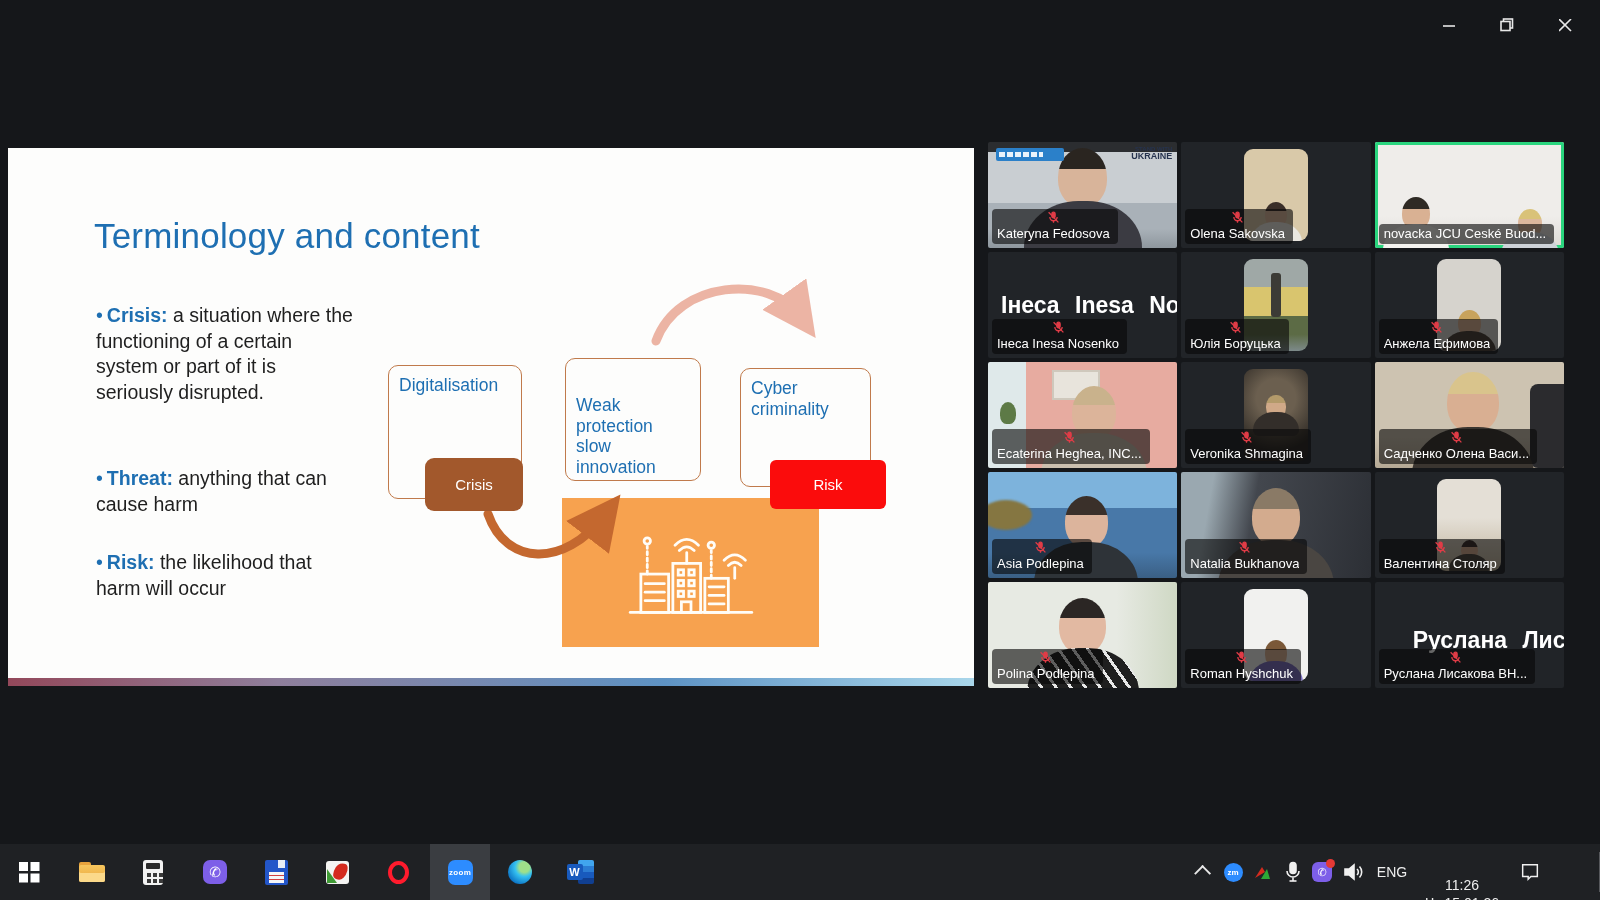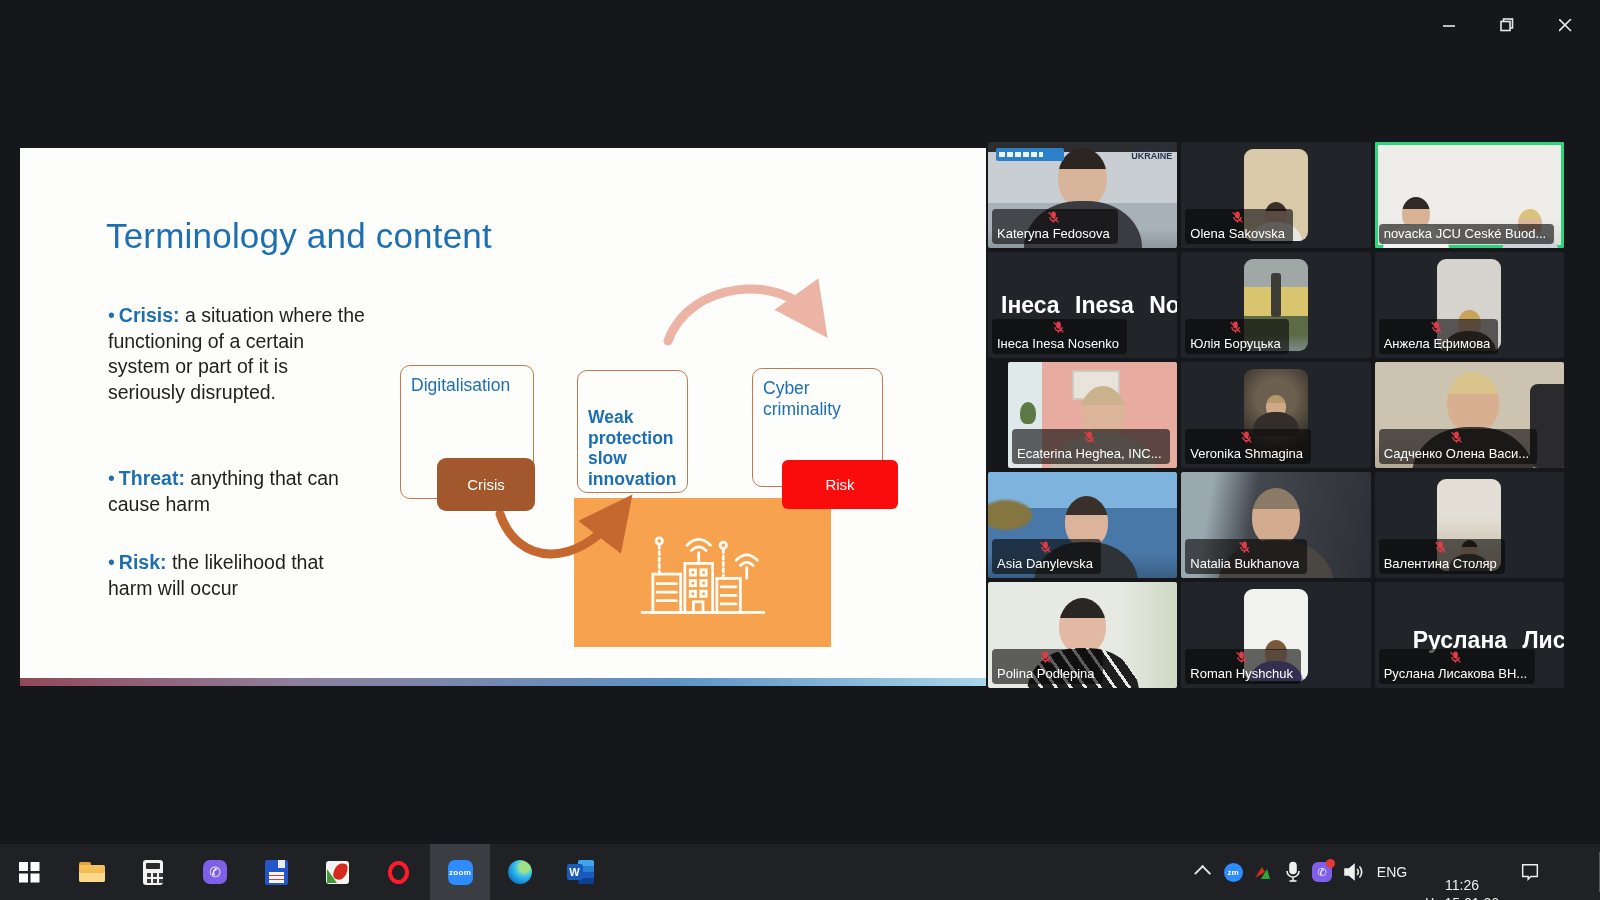--- a/index.html
+++ b/index.html
@@ -8,30 +8,30 @@
     background:#15171a;
     font-family:"Liberation Sans", sans-serif;
     -webkit-font-smoothing:antialiased;
   }
   
   .win-controls{position:absolute;top:10px;right:18px;display:flex;gap:24px;z-index:50;}
   .wc-btn{width:34px;height:30px;display:flex;align-items:center;justify-content:center;cursor:default;}
   .wc-btn svg{stroke:#e8e8e8;stroke-width:1.6;fill:none;}
 
   
-  .slide{position:absolute;left:8px;top:148px;width:966px;height:538px;background:#fdfdfc;overflow:hidden;margin-left:12px;}
+  .slide{position:absolute;left:8px;top:148px;width:966px;height:538px;background:#fdfdfc;overflow:hidden;}
   .slide-title{position:absolute;left:86px;top:68px;font-size:35px;font-weight:500;color:#1e6fb2;letter-spacing:.2px;}
   .bullet{position:absolute;left:88px;width:262px;font-size:19.5px;line-height:1.32;color:#1f1f1f;}
   .bullet .dot{color:#1e6fb2;margin-right:4px;}
   .bullet .term{color:#1e6fb2;font-weight:700;}
   .b1{top:155px;} .b2{top:318px;} .b3{top:402px;}
   .obox{position:absolute;border:1.5px solid #c07a4b;border-radius:10px;background:transparent;
         color:#1e6fb2;font-size:17.5px;font-weight:500;padding:9px 10px;box-sizing:border-box;line-height:1.18;}
   .obox1{left:380px;top:217px;width:134px;height:134px;}
-  .obox2{left:557px;top:222px;width:111px;height:123px;padding-top:36px;font-weight:bold;}
+  .obox2{left:557px;top:210px;width:136px;height:123px;padding-top:36px;}
   .obox3{left:732px;top:220px;width:131px;height:119px;}
   .fbox{position:absolute;color:#fff;font-size:15px;display:flex;align-items:center;justify-content:center;box-sizing:border-box;}
   .fthreat{left:587px;top:192px;width:115px;height:51px;background:#de917c;border-radius:9px;}
   .fcrisis{left:417px;top:310px;width:98px;height:53px;background:#a2582c;border-radius:9px;}
   .frisk{left:762px;top:312px;width:116px;height:49px;background:#fb0c0c;border-radius:6px;}
   .orange-rect{position:absolute;left:554px;top:350px;width:257px;height:149px;background:#f7a24f;display:flex;align-items:center;justify-content:center;}
   .slide-arrows{position:absolute;left:0;top:0;width:966px;height:538px;pointer-events:none;}
   .slide-grad{position:absolute;left:0;bottom:0;width:100%;height:8px;
     background:linear-gradient(90deg,#93485a 0%,#8f7f9c 28%,#5e93c4 68%,#a9d6ea 100%);}
 
@@ -49,21 +49,21 @@
   .portrait{position:absolute;left:50%;top:7px;transform:translateX(-50%);width:64px;height:92px;border-radius:9px;overflow:hidden;}
   
   .fig{position:absolute;}
   .fig::before{content:"";display:block;margin:0 auto;width:calc(var(--w)*.42);height:calc(var(--w)*.5);
     border-radius:50% 50% 46% 46%;background:linear-gradient(var(--hair) 0 36%,var(--skin) 36%);}
   .fig::after{content:"";display:block;margin:-6px auto 0;width:var(--w);height:calc(var(--w)*.52);
     border-radius:46% 46% 6px 6px / 75% 75% 6px 6px;background:var(--top);}
   
   .sc-office{background:linear-gradient(180deg,#2b2d30 0 9%,#c9ced2 9% 58%,#a9b1b8 58% 82%,#8e979e);}
   .sc-bright{background:linear-gradient(180deg,#efedea 0 70%,#dcd9d4);}
-  .sc-pink{background:linear-gradient(90deg,#dfe9ea 0 20%,#e7aba0 20%);margin-left:20px;}
+  .sc-pink{background:linear-gradient(90deg,#dfe9ea 0 20%,#e7aba0 20%);}
   .sc-tan{background:linear-gradient(180deg,#cdc3b1 0 70%,#b5a995);}
   .sc-river{background:linear-gradient(180deg,#7db3dc 0 34%,#4878a8 34% 76%,#3a5f84);}
   .sc-darkroom{background:linear-gradient(100deg,#9aa8b0 0 16%,#43474e 38%,#2c2f35);}
   .sc-wall{background:linear-gradient(90deg,#e7eae3 0 68%,#cfd8c4);}
   .ph-beige{background:#d9c9a9;}
   .ph-statue{background:linear-gradient(180deg,#9fa8a6 0 30%,#d9c56e 30% 62%,#5c6b45 62% 82%,#7d8a8a);}
   .ph-grey{background:#d6d3cd;}
   .ph-dim{background:radial-gradient(circle at 50% 32%,#6b5f4f 0 28%,#2a2622 75%);}
   .ph-room{background:linear-gradient(180deg,#e4dfd6 0 42%,#bfb29a);}
   .ph-white{background:#f1f1ef;}
@@ -366,21 +366,21 @@
     <div class="fig" style="--w:104px;--hair:#3a302a;--skin:#dcb49c;--top:#2e3338;left:52%;bottom:-18px;transform:translateX(-50%);"></div>
     <div class="nlabel">
       <svg class="micoff" viewBox="0 0 16 16">
           <g stroke="#e13c47" stroke-width="1.6" fill="none">
             <rect x="6" y="1.5" width="4" height="7" rx="2" fill="#e13c47"></rect>
             <path d="M3.5 7.5 a4.5 4.5 0 0 0 9 0"></path>
             <line x1="8" y1="12" x2="8" y2="14.5"></line>
             <line x1="2" y1="1.5" x2="14" y2="14"></line>
           </g>
         </svg>
-      <span>Asia Danylevska</span>
+      <span>Asia Podlepina</span>
     </div>
   </div>
 
   <div class="tile sc-darkroom">
     <div class="fig" style="--w:116px;--hair:#8a7a66;--skin:#d3ab8e;--top:#4a4642;left:50%;bottom:-22px;transform:translateX(-50%);"></div>
     <div class="nlabel">
       <svg class="micoff" viewBox="0 0 16 16">
           <g stroke="#e13c47" stroke-width="1.6" fill="none">
             <rect x="6" y="1.5" width="4" height="7" rx="2" fill="#e13c47"></rect>
             <path d="M3.5 7.5 a4.5 4.5 0 0 0 9 0"></path>

